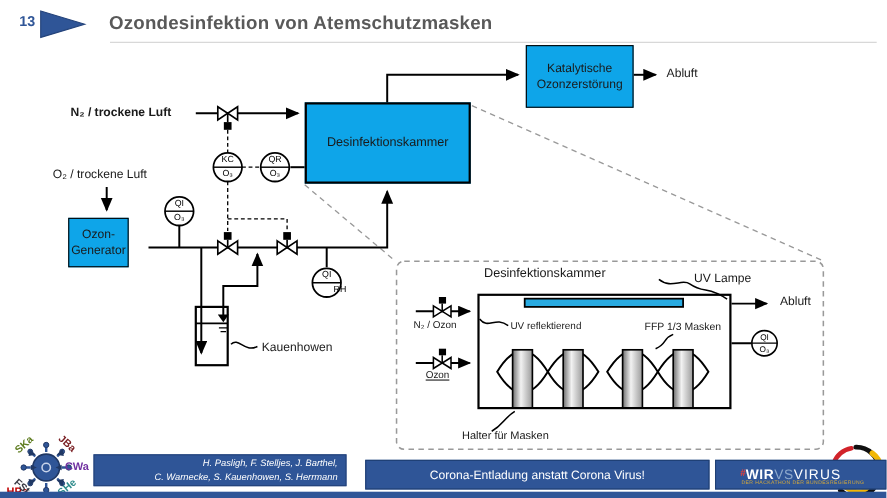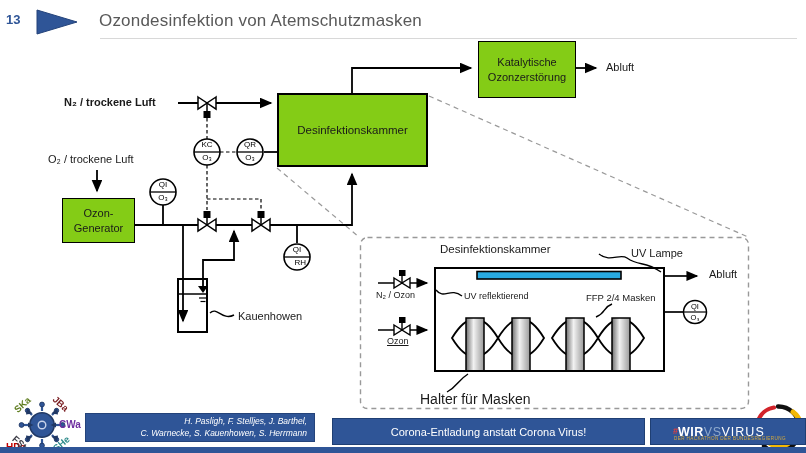--- a/index.html
+++ b/index.html
@@ -1,27 +1,27 @@
 <!DOCTYPE html>
 <html><head>
 <meta charset="utf-8">
 <style>
   html,body{margin:0;padding:0;}
   body{width:806px;height:453px;position:relative;background:#fff;overflow:hidden;
        font-family:"Liberation Sans","DejaVu Sans",sans-serif;color:#1a1a1a;}
   .abs{position:absolute;}
   .lbl{position:absolute;white-space:pre-line;font-size:11px;line-height:1.2;color:#1a1a1a;}
-  .box{position:absolute;box-sizing:border-box;border:1.8px solid #000;background:#84cc16;
+  .box{position:absolute;box-sizing:border-box;border:1.8px solid #000;background:#0ea5e9;
        display:flex;align-items:center;justify-content:center;text-align:center;
        white-space:pre-line;font-size:11px;line-height:1.3;}
   .box-transparent{background:transparent;}
   .inst{position:absolute;width:30px;text-align:center;font-size:8px;line-height:1;color:#000;}
   .inst-sm{font-size:7.5px;width:26px;}
-  #slide-number{left:6px;top:12px;width:26px;text-align:left;font-weight:bold;font-size:13px;color:#2F5597;}
-  #page-title{left:99px;top:11px;font-size:17px;font-weight:normal;color:#595959;letter-spacing:.2px;text-align:right;}
+  #slide-number{left:6px;top:12px;width:26px;text-align:right;font-weight:bold;font-size:13px;color:#2F5597;}
+  #page-title{left:99px;top:11px;font-size:17px;font-weight:bold;color:#595959;letter-spacing:.2px;text-align:right;}
   #authors-box{left:85px;top:413px;width:230px;height:29px;box-sizing:border-box;background:#2F5597;
     border:1px solid #24437A;display:flex;flex-direction:column;justify-content:center;align-items:flex-end;
     padding-right:7px;color:#fff;font-style:italic;font-size:8.5px;line-height:1.35;}
   #banner-main{left:332px;top:418px;width:313px;height:27px;box-sizing:border-box;background:#2F5597;
     border:1.5px solid #1F3F73;display:flex;align-items:center;justify-content:center;color:#fff;font-size:11px;}
   #banner-logo{left:650px;top:418px;width:156px;height:27px;box-sizing:border-box;background:#2F5597;
     border:1.5px solid #1F3F73;}
   #wvv-line{position:absolute;left:22px;top:3px;white-space:nowrap;}
   #wvv-line .hash{color:#E8403A;font-weight:bold;font-size:9px;vertical-align:2px;}
   #wvv-line .wir{color:#fff;font-weight:bold;font-size:12.5px;letter-spacing:.5px;}
@@ -203,47 +203,47 @@
 </svg>
 
 <div class="txt-layer">
 
   <div class="abs" id="slide-number">13</div>
   <div class="lbl" id="page-title">Ozondesinfektion von Atemschutzmasken</div>
 
   <div class="box" style="left:478px;top:41px;width:98px;height:57px;">Katalytische
 Ozonzerstörung</div>
   <div class="box" style="left:277px;top:93px;width:151px;height:74px;border-width:2.2px;font-size:11.5px;">Desinfektionskammer</div>
-  <div class="box" style="left:62px;top:198px;width:73px;height:45px;">Ozon-
+  <div class="box" style="left:62px;top:198px;width:55px;height:45px;">Ozon-
 Generator</div>
   <div class="box box-transparent" style="left:177px;top:278px;width:31px;height:55px;border-width:2px;"></div>
 
   <div class="lbl" style="left:64px;top:96px;font-weight:bold;">N₂ / trockene Luft</div>
   <div class="lbl" style="left:48px;top:153px;">O₂ / trockene Luft</div>
   <div class="lbl" style="left:606px;top:61px;">Abluft</div>
   <div class="lbl" style="left:238px;top:310px;">Kauenhowen</div>
 
   <div class="inst" style="left:192px;top:141px;">KC</div>
   <div class="inst" style="left:192px;top:154px;">O₃</div>
   <div class="inst" style="left:235px;top:141px;">QR</div>
   <div class="inst" style="left:235px;top:154px;">O₃</div>
   <div class="inst" style="left:148px;top:181px;">QI</div>
   <div class="inst" style="left:148px;top:194px;">O₃</div>
   <div class="inst" style="left:282px;top:246px;">QI</div>
-  <div class="inst" style="left:276px;top:259px;text-align:right;">RH</div>
+  <div class="inst" style="left:294px;top:259px;">RH</div>
 
   <div class="box box-transparent" style="left:434px;top:267px;width:231px;height:105px;border-width:2px;"></div>
   <div class="lbl" style="left:440px;top:243px;font-size:11.5px;">Desinfektionskammer</div>
   <div class="lbl" style="left:611px;top:247px;margin-left:20px;">UV Lampe</div>
   <div class="lbl" style="left:709px;top:268px;">Abluft</div>
   <div class="lbl" style="left:376px;top:290px;font-size:9px;">N₂ / Ozon</div>
   <div class="lbl" style="left:464px;top:291px;font-size:9px;">UV reflektierend</div>
-  <div class="lbl" style="left:586px;top:292px;font-size:9.5px;">FFP 2/4 Masken</div>
+  <div class="lbl" style="left:586px;top:292px;font-size:9.5px;">FFP 1/3 Masken</div>
   <div class="lbl" style="left:387px;top:336px;font-size:9px;text-decoration:underline;">Ozon</div>
-  <div class="lbl" style="left:420px;top:391px;font-size:14px;">Halter für Masken</div>
+  <div class="lbl" style="left:420px;top:391px;font-size:10px;">Halter für Masken</div>
   <div class="inst inst-sm" style="left:682px;top:303px;">QI</div>
   <div class="inst inst-sm" style="left:682px;top:313.5px;">O₃</div>
 
   <div class="vlabel c-ska" style="left:13px;top:399px;transform:rotate(-42deg);">SKa</div>
   <div class="vlabel c-jba" style="left:52px;top:398px;transform:rotate(42deg);">JBa</div>
   <div class="vlabel c-hpa" style="left:6px;top:442px;font-size:10px;">HPa</div>
   <div class="vlabel c-cwa" style="left:59px;top:419px;font-size:10px;">CWa</div>
   <div class="vlabel c-fst" style="left:12px;top:437px;transform:rotate(42deg);">FSt</div>
   <div class="vlabel c-she" style="left:52px;top:438px;transform:rotate(-40deg);">SHe</div>
 

